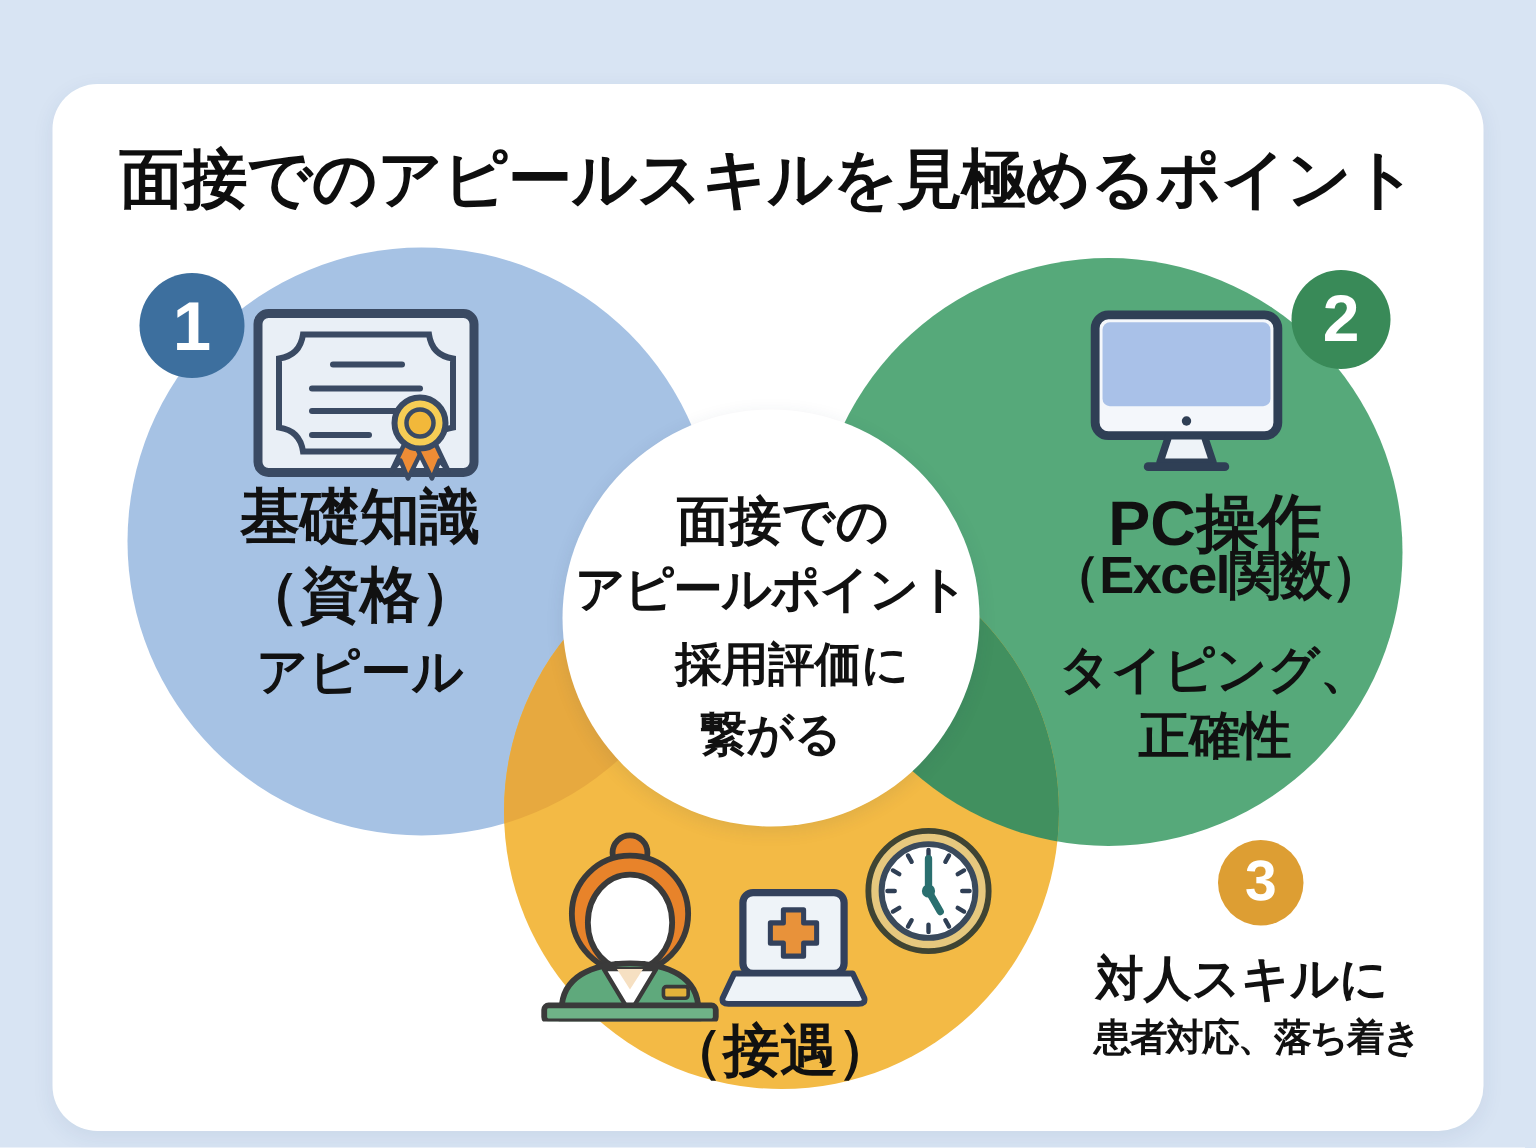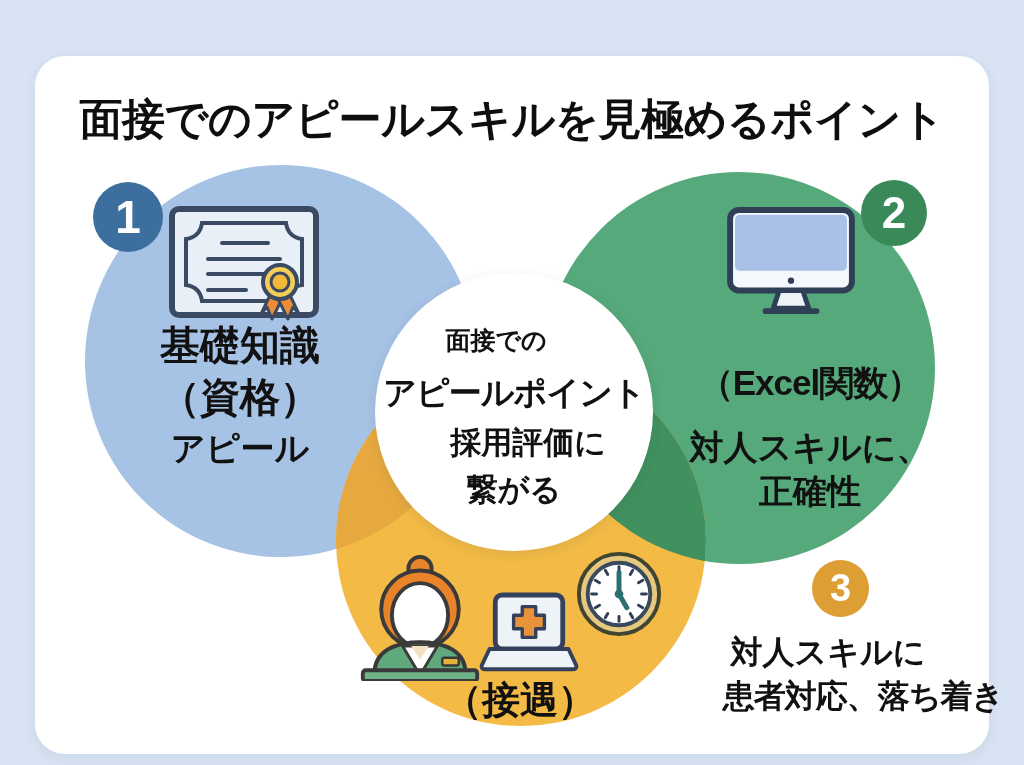--- a/index.html
+++ b/index.html
@@ -38,27 +38,27 @@
   }
   .badge-1{left:93px;top:159px;width:70px;height:70px;background:#3d6f9e;font-size:46px;}
   .badge-2{left:861px;top:157px;width:66px;height:66px;background:#398a58;font-size:44px;}
   .badge-3{left:812px;top:537px;width:57px;height:57px;background:#dd9e33;font-size:38px;}
   .txt{position:absolute;text-align:center;color:#111111;font-weight:700;white-space:nowrap;}
   .k-main{left:90px;top:296px;width:300px;font-size:40px;line-height:1.3;}
   .k-sub{left:90px;top:404px;width:300px;font-size:34px;line-height:1.28;}
   .g1{left:655px;top:298px;width:310px;font-size:42px;}
   .g2{left:655px;top:337px;width:310px;font-size:35px;letter-spacing:-1px;}
   .g-sub{left:655px;top:402px;width:310px;font-size:34px;line-height:1.3;}
-  .c1{left:356px;top:301px;width:280px;font-size:25px;}
+  .c1{left:382px;top:301px;width:280px;font-size:35px;}
   .c2{left:374px;top:348px;width:280px;font-size:33px;letter-spacing:-1px;}
   .c3{left:388px;top:399px;width:280px;font-size:31px;}
   .c4{left:374px;top:446px;width:280px;font-size:31px;}
   .y-label{left:370px;top:652px;width:300px;font-size:38px;}
   .i1{left:678px;top:608px;width:300px;font-size:32px;}
-  .i2{left:713px;top:652px;width:300px;font-size:32px;letter-spacing:-1px;}
+  .i2{left:688px;top:652px;width:300px;font-size:25px;letter-spacing:-1px;}
   .icon{position:absolute;}
   .icon-certificate{left:168px;top:182px;width:152px;height:118px;}
   .icon-monitor{left:726px;top:183px;width:130px;height:110px;}
   .icon-receptionist{left:357px;top:530px;width:126px;height:128px;}
   .icon-laptop{left:476px;top:568px;width:106px;height:89px;}
   .icon-clock{left:575px;top:527px;width:88px;height:88px;}
 </style>
 </head>
 <body>
 
@@ -141,23 +141,24 @@
   </svg>
 
   <div class="txt k-main">
     <div>基礎知識</div>
     <div>（資格）</div>
   </div>
   <div class="txt k-sub">
     <div>アピール</div>
   </div>
 
+  <div class="txt g1">PC操作</div>
   <div class="txt g2">（Excel関数）</div>
   <div class="txt g-sub">
-    <div>対人スキルに、</div>
+    <div>タイピング、</div>
     <div>正確性</div>
   </div>
 
   <div class="txt c1">面接での</div>
   <div class="txt c2">アピールポイント</div>
   <div class="txt c3">採用評価に</div>
   <div class="txt c4">繋がる</div>
 
   <div class="txt y-label">（接遇）</div>
 

